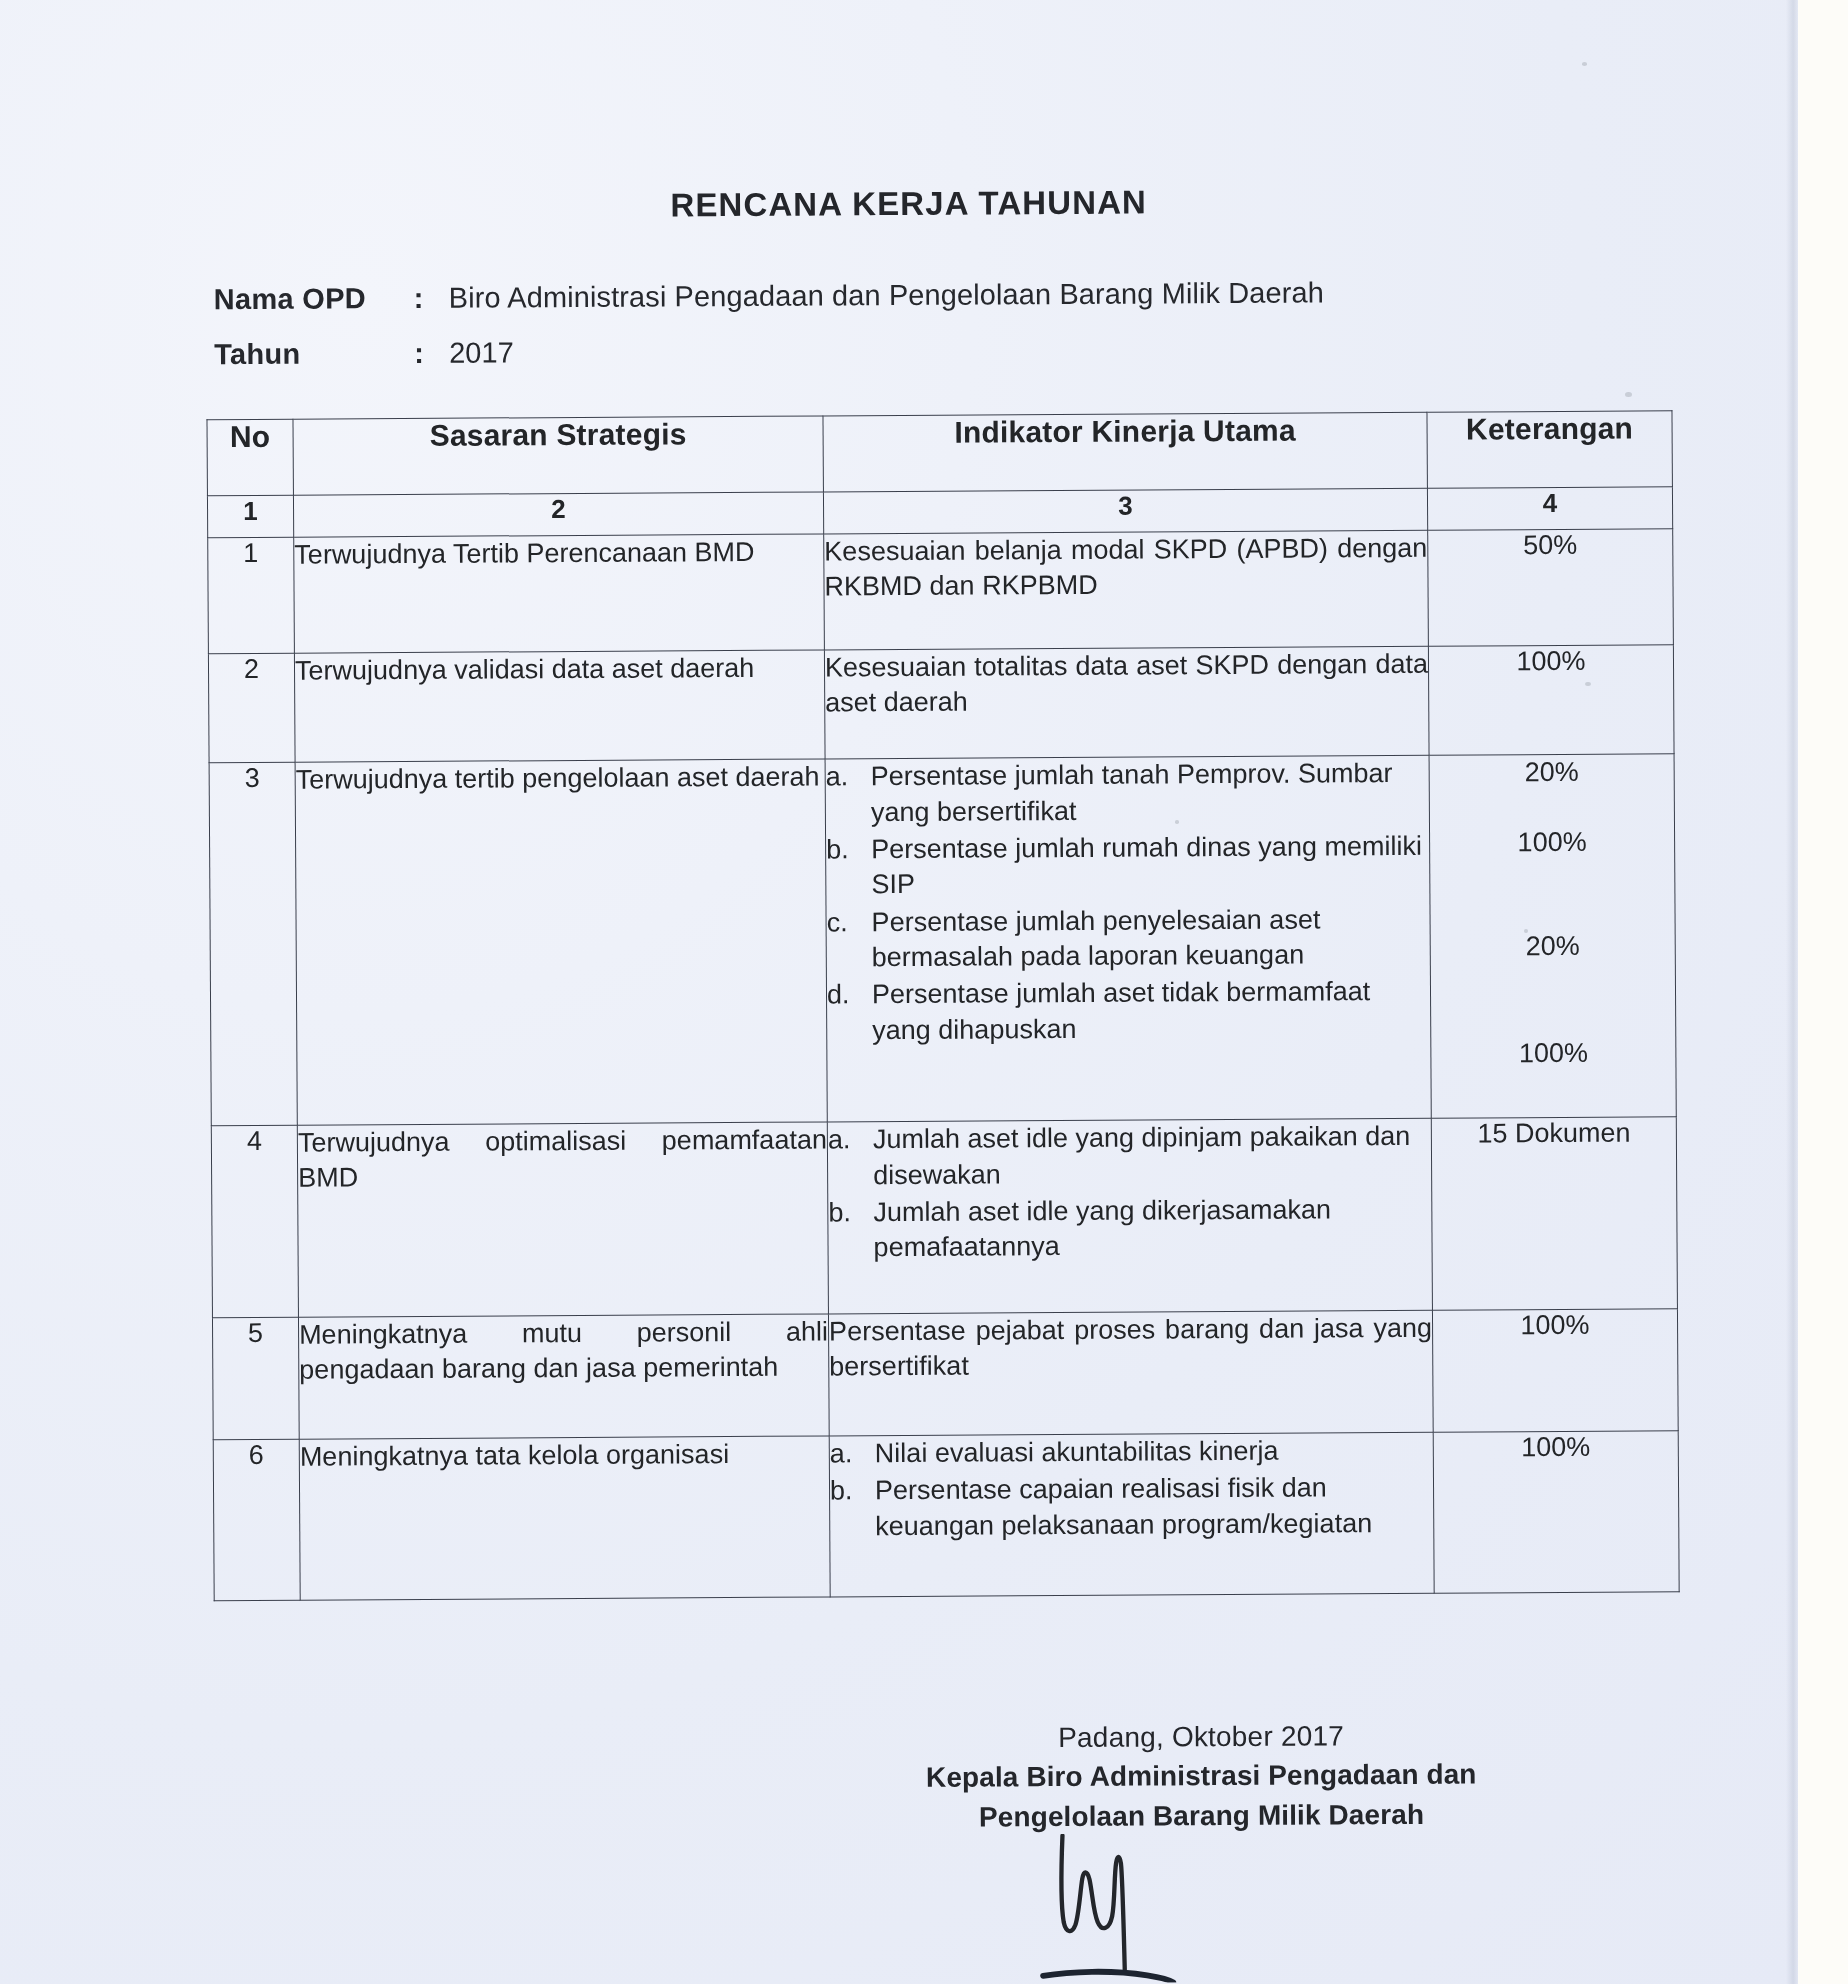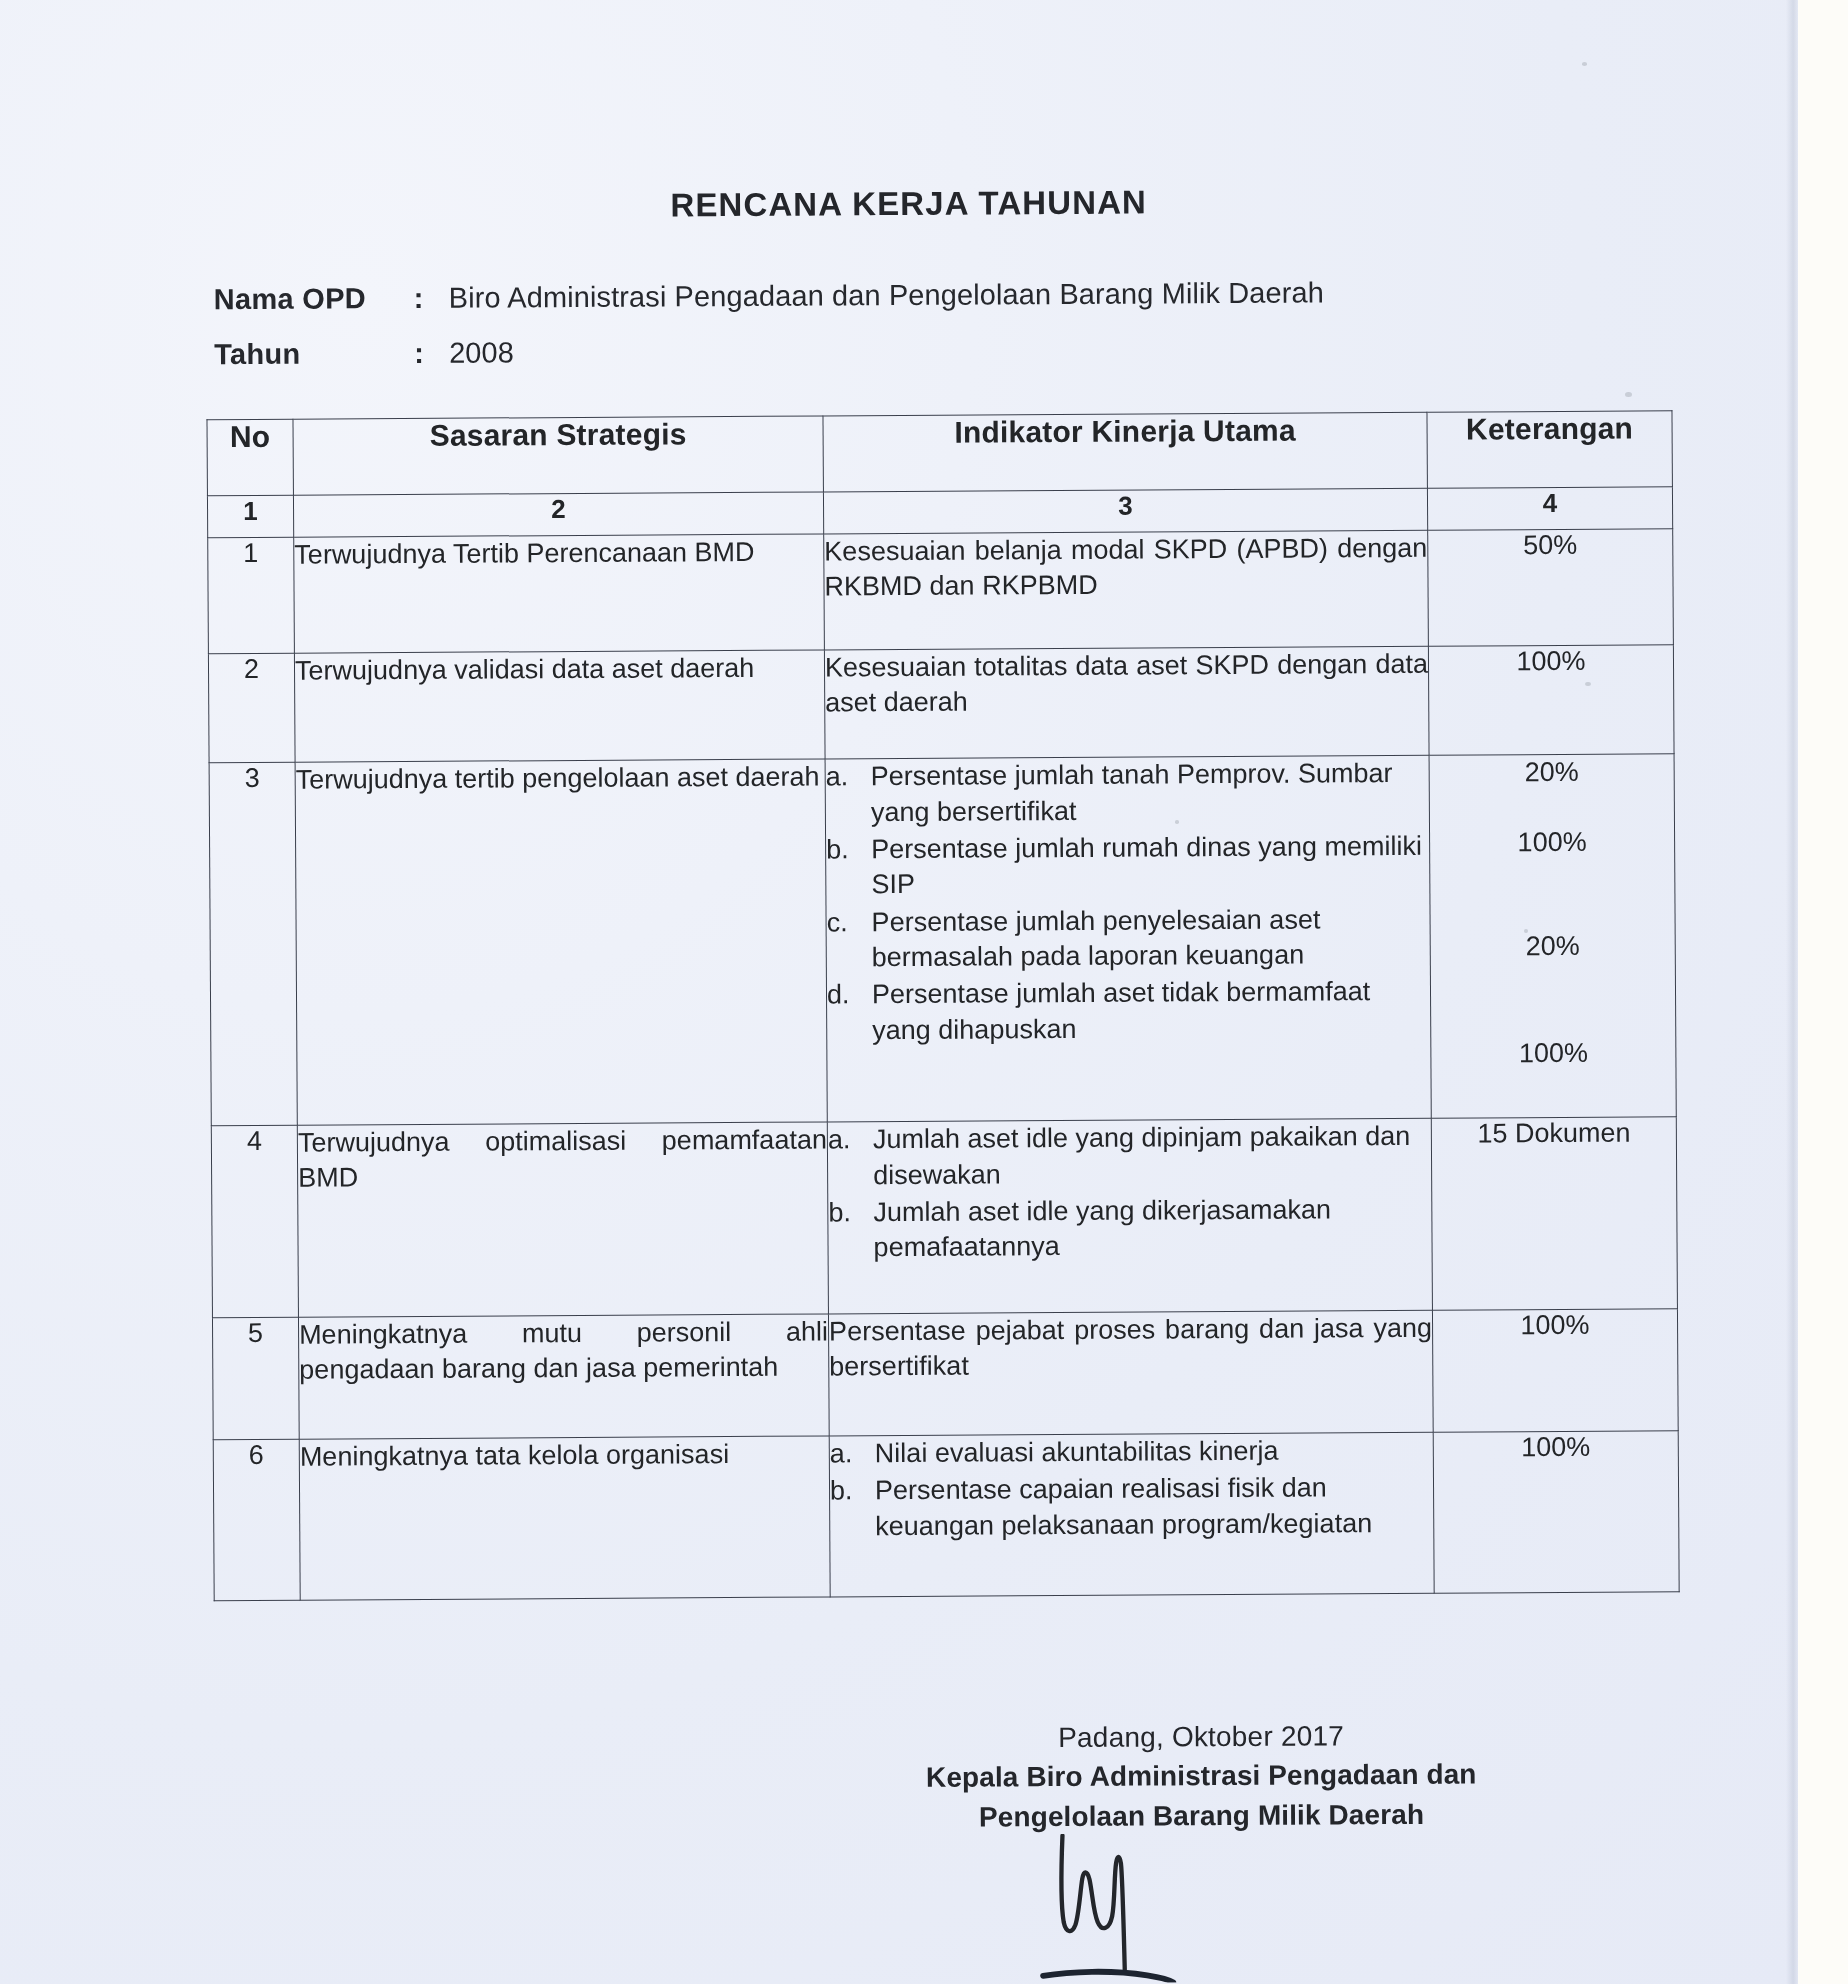--- a/index.html
+++ b/index.html
@@ -231,21 +231,21 @@
 
   <div class="meta-row" id="meta-opd">
     <span class="meta-label">Nama OPD</span>
     <span class="meta-colon">:</span>
     <span class="meta-value">Biro Administrasi Pengadaan dan Pengelolaan Barang Milik Daerah</span>
   </div>
 
   <div class="meta-row" id="meta-tahun">
     <span class="meta-label">Tahun</span>
     <span class="meta-colon">:</span>
-    <span class="meta-value">2008</span>
+    <span class="meta-value">2017</span>
   </div>
 
   <table id="main-table">
     <colgroup>
       <col class="col-no">
       <col class="col-sasaran">
       <col class="col-indikator">
       <col class="col-keterangan">
     </colgroup>
     <thead>

